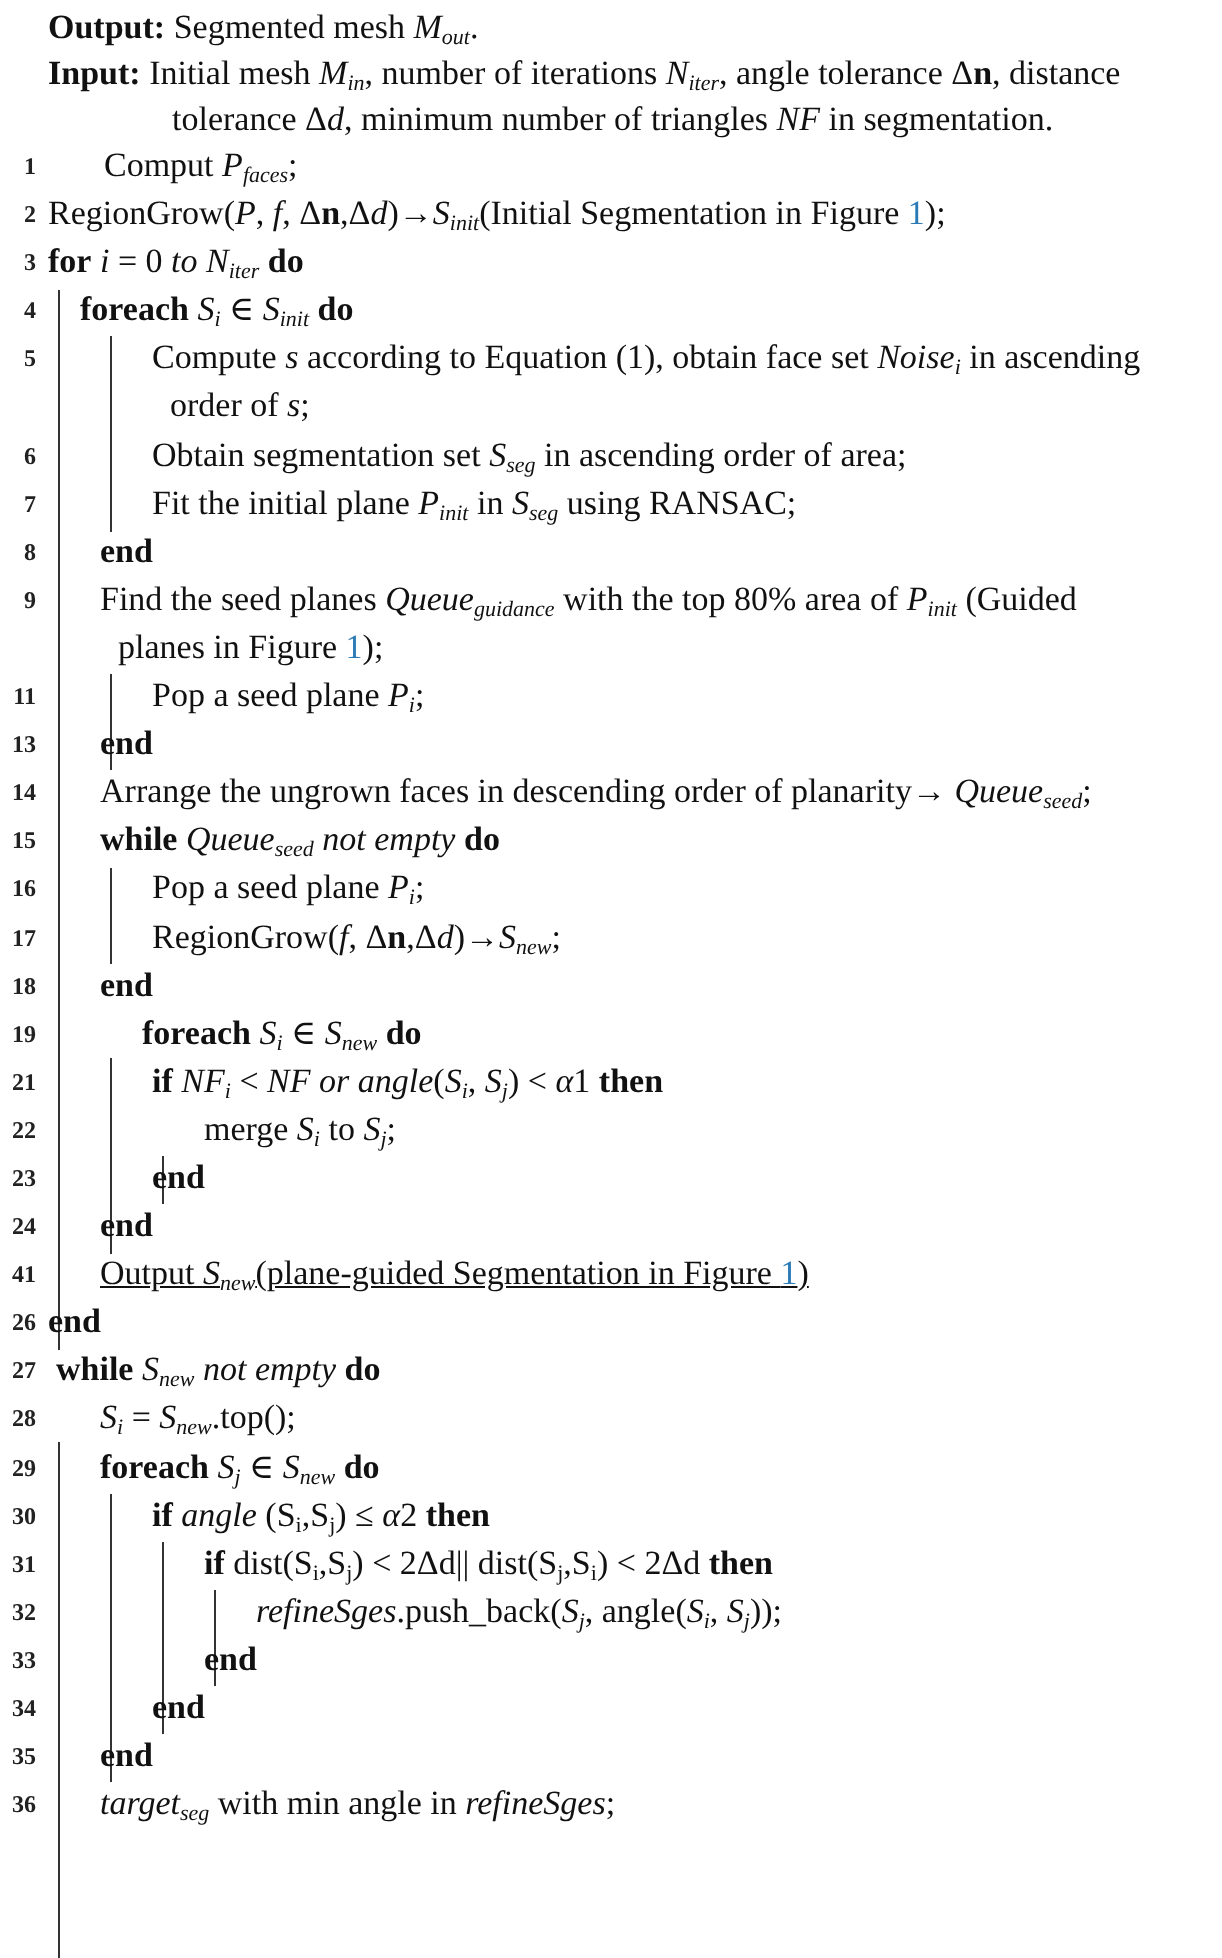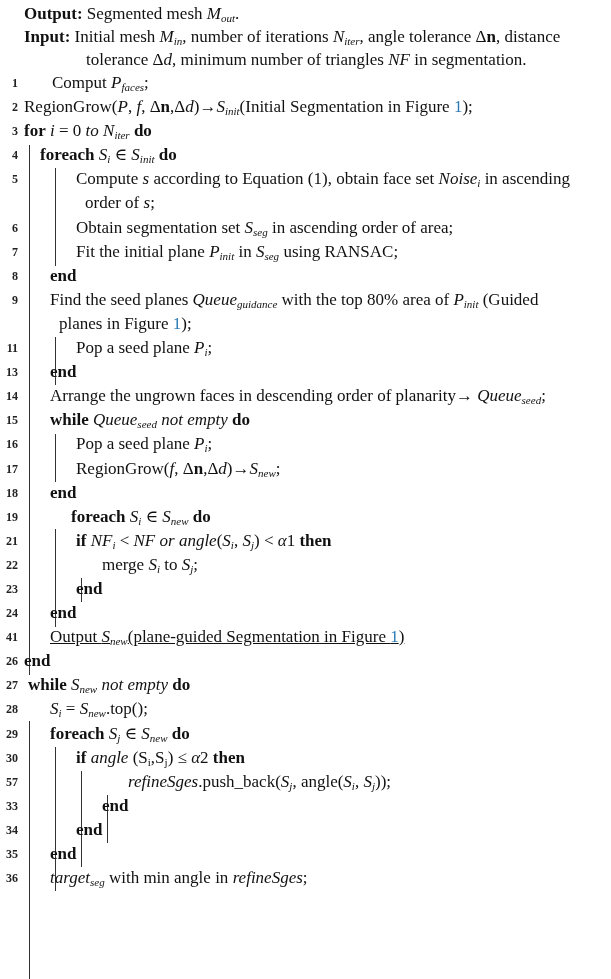--- a/index.html
+++ b/index.html
@@ -156,21 +156,25 @@
     </div>
     <div class="line">
       <span class="ln">29</span>
       <span class="txt" style="left:50px;"><span class="kw">foreach</span> <i>S</i><sub><i>j</i></sub> ∈ <i>S</i><sub><i>new</i></sub> <span class="kw">do</span></span>
     </div>
     <div class="line">
       <span class="ln">30</span>
       <span class="txt" style="left:76px;"><span class="kw">if</span> <i>angle</i> (S<sub>i</sub>,S<sub>j</sub>) ≤ <i>α</i>2 <span class="kw">then</span></span>
     </div>
     <div class="line">
-      <span class="ln">57</span>
+      <span class="ln">31</span>
+      <span class="txt" style="left:102px;"><span class="kw">if</span> <span>dist</span>(S<sub>i</sub>,S<sub>j</sub>) &lt; 2Δd|| <span>dist</span>(S<sub>j</sub>,S<sub>i</sub>) &lt; 2Δd <span class="kw">then</span></span>
+    </div>
+    <div class="line">
+      <span class="ln">32</span>
       <span class="txt" style="left:128px;"><i>refineSges</i><span>.push_back(</span><i>S</i><sub><i>j</i></sub>, <span>angle(</span><i>S</i><sub><i>i</i></sub>, <i>S</i><sub><i>j</i></sub>));</span>
     </div>
     <div class="line">
       <span class="ln">33</span>
       <span class="txt kw" style="left:102px;">end</span>
     </div>
     <div class="line">
       <span class="ln">34</span>
       <span class="txt kw" style="left:76px;">end</span>
     </div>

